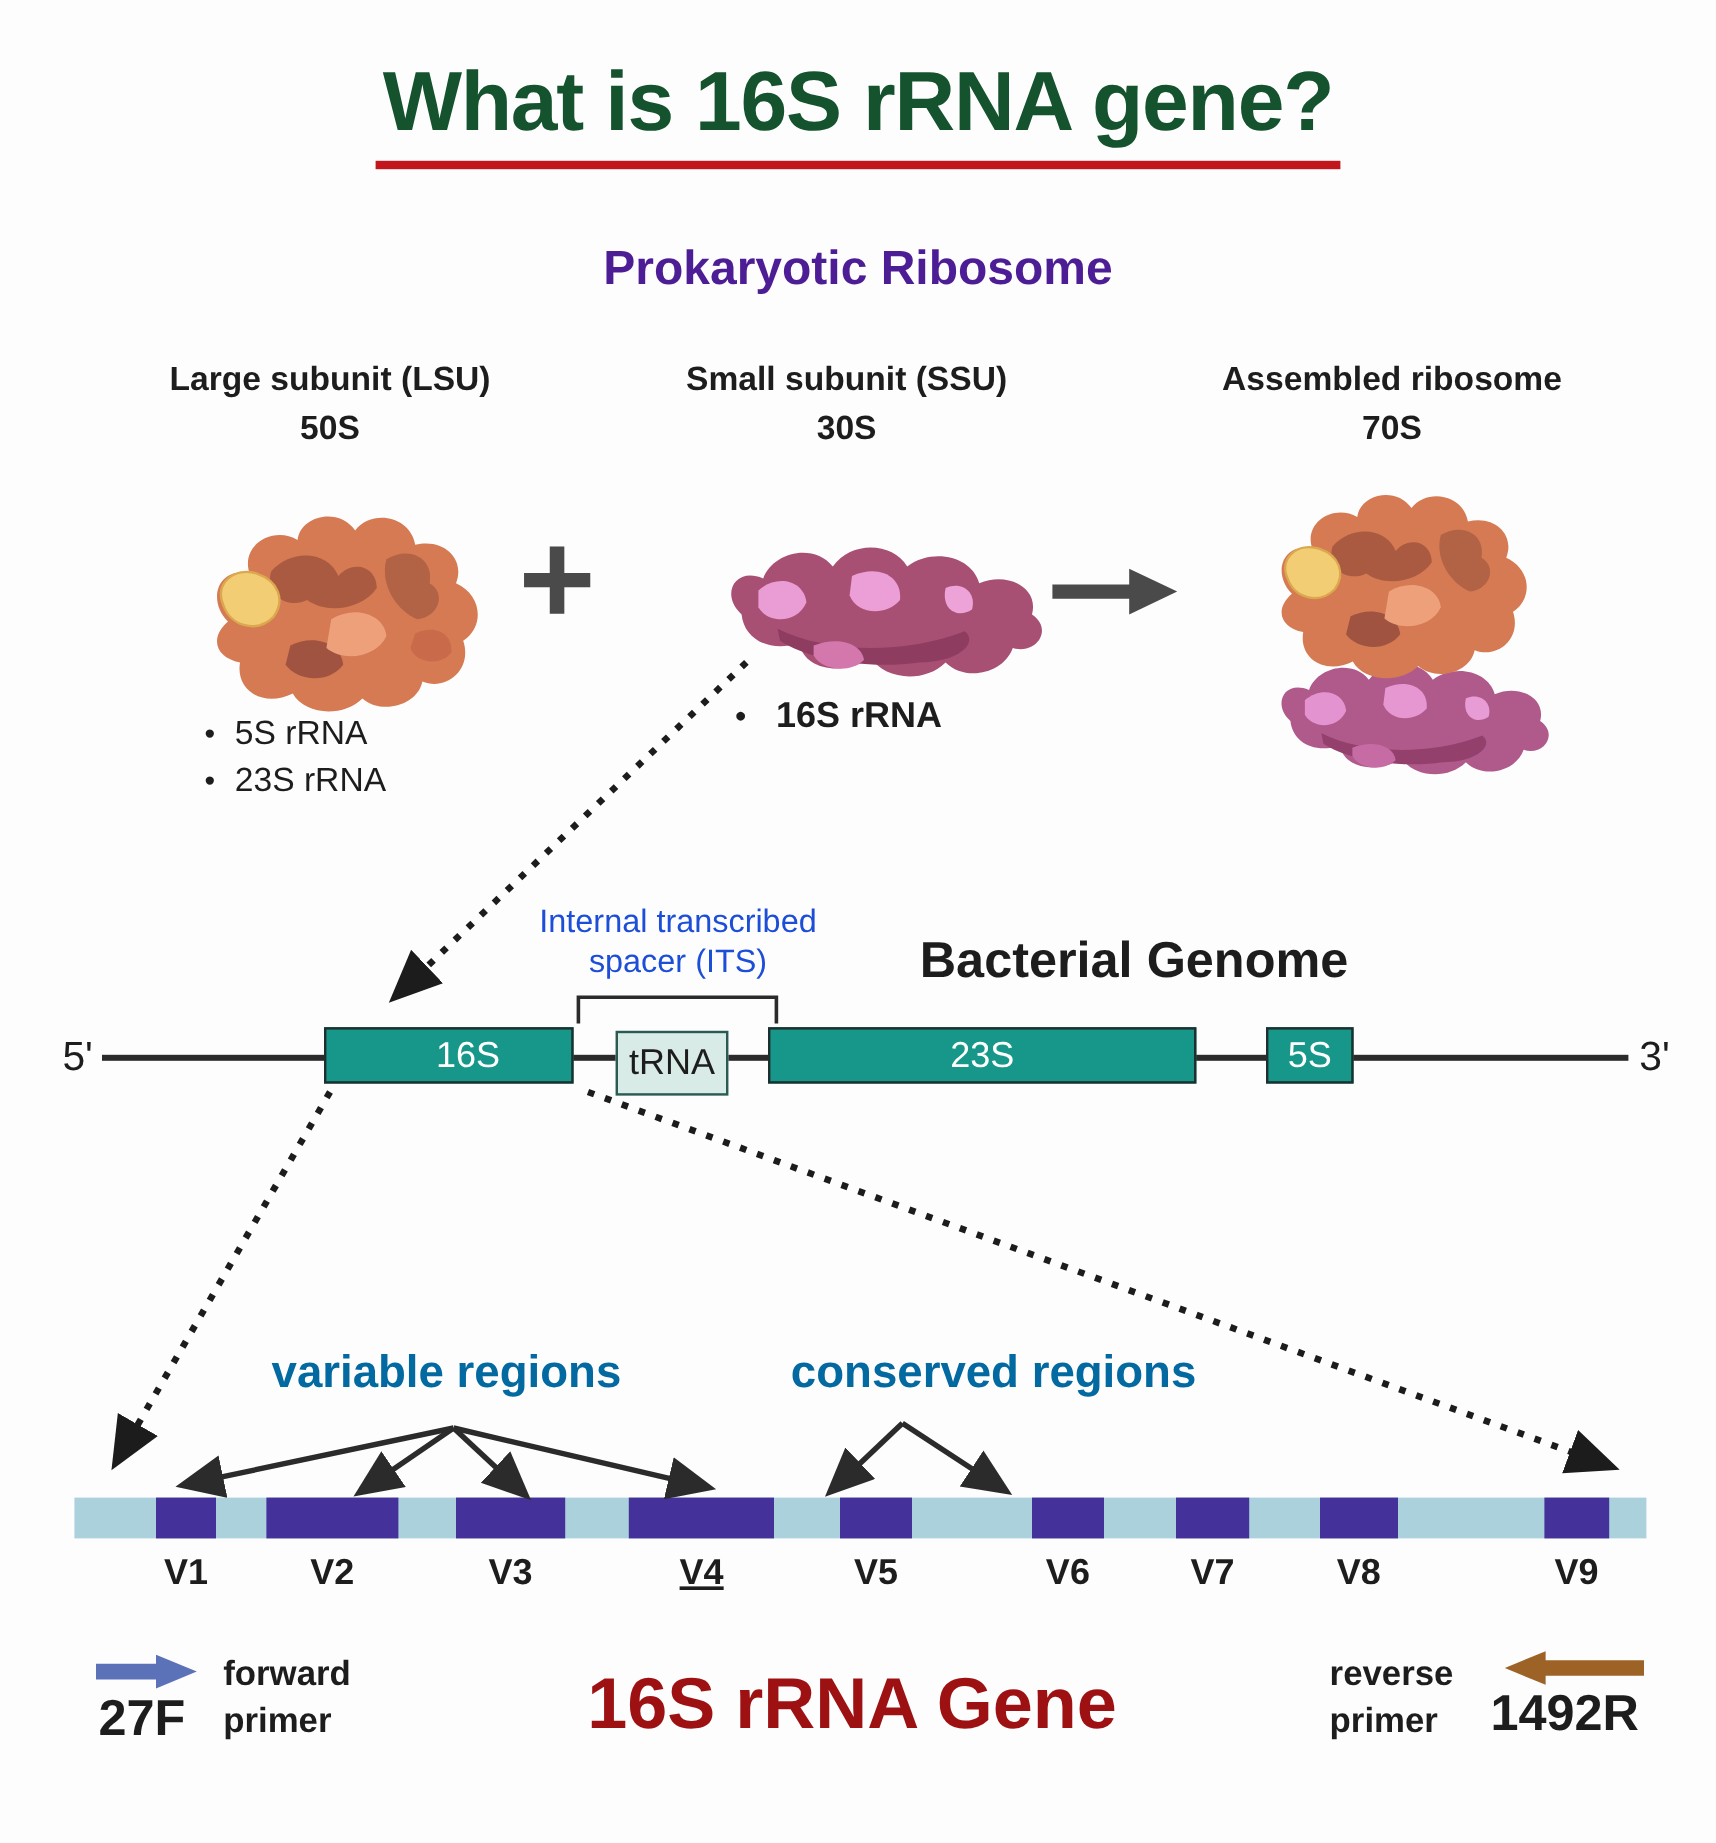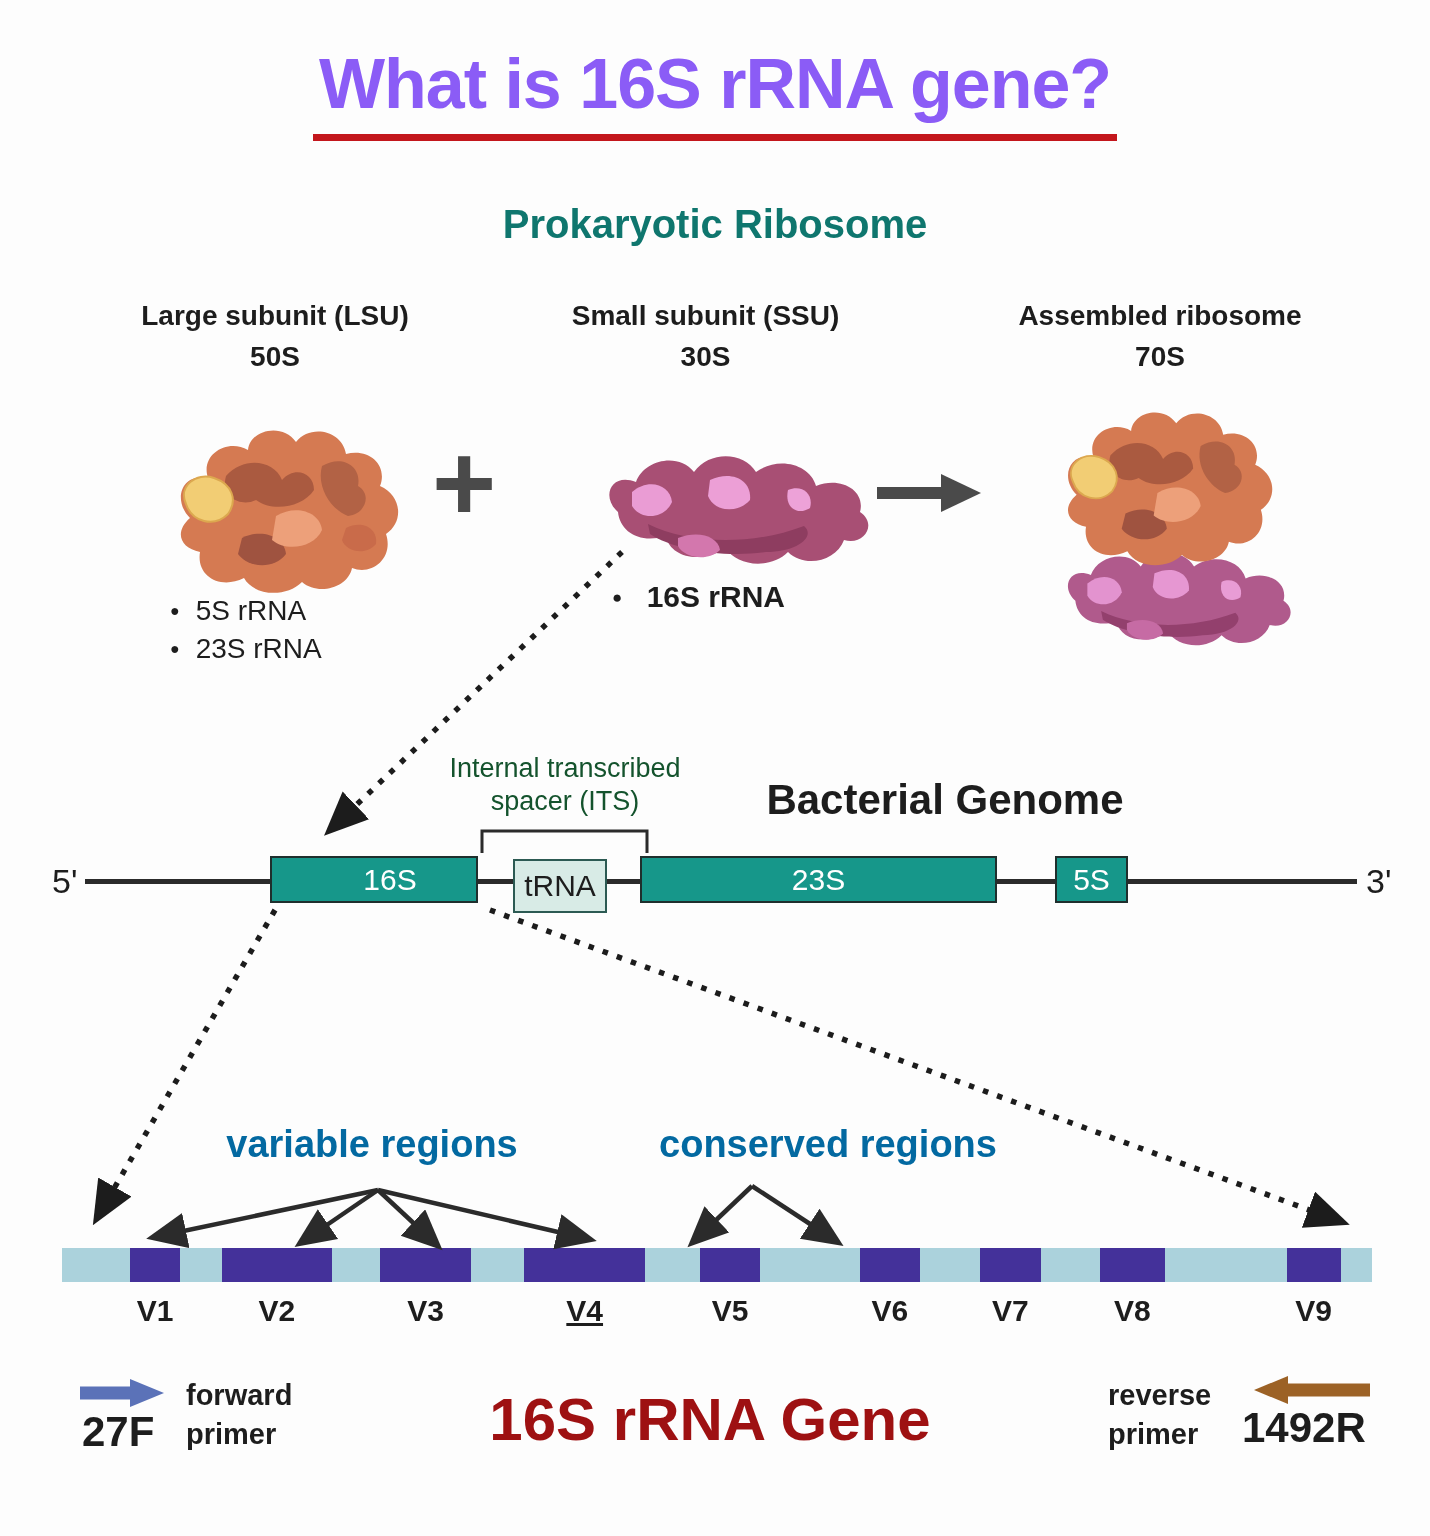--- a/index.html
+++ b/index.html
@@ -3,37 +3,37 @@
 <meta charset="utf-8">
 <style>
   html,body{margin:0;padding:0;background:#ffffff;}
   #canvas{position:relative;width:1430px;height:1536px;background:#fdfdfd;overflow:hidden;
           font-family:"Liberation Sans",sans-serif;color:#1d1d1d;}
   .abs{position:absolute;}
   .ctr{text-align:center;}
 
   
   .title-wrap{left:0;top:44px;width:100%;text-align:center;}
-  .title{display:inline-block;font-size:70px;font-weight:bold;color:#8b5cf6;
+  .title{display:inline-block;font-size:70px;font-weight:bold;color:#14532d;
          border-bottom:7px solid #c3161c;padding:0 6px 10px 6px;letter-spacing:-1px;}
 
-  .h2{font-size:40px;font-weight:bold;color:#0f766e;}
+  .h2{font-size:40px;font-weight:bold;color:#4c1d95;}
   .col-label{font-size:28px;font-weight:bold;}
   .col-sub{font-size:28px;font-weight:bold;}
 
   
   .bullets{left:170px;top:592px;list-style:none;margin:0;padding:0;font-size:28px;line-height:38px;}
   .bullets li::before{content:"●";font-size:16px;vertical-align:4px;margin-right:16px;}
   .bullet-line{font-size:30px;font-weight:bold;}
   .bullet-line .dot{font-size:17px;vertical-align:4px;margin-right:16px;}
 
   .plus{font-size:110px;font-weight:bold;color:#4a4a4a;line-height:1;}
 
   
-  .its-label{font-size:27px;color:#14532d;line-height:33px;}
+  .its-label{font-size:27px;color:#1d4ed8;line-height:33px;}
   .prime{font-size:34px;color:#1d1d1d;}
   .genome-line{left:85px;top:879px;width:1272px;height:5px;background:#2b2b2b;}
   #genome-map{left:0;top:856px;width:1430px;height:52px;}
   .gene{position:absolute;top:0;height:47px;display:flex;align-items:center;justify-content:center;
         font-size:30px;border:2px solid #1f2f2d;box-sizing:border-box;}
   .gene.dark{background:#16978a;color:#ffffff;}
   .gene.light{background:#d8ebe6;color:#1d1d1d;top:3px;height:54px;border-color:#2c5a53;}
 
   
   .region-label{font-size:38px;font-weight:bold;color:#0369a1;}

